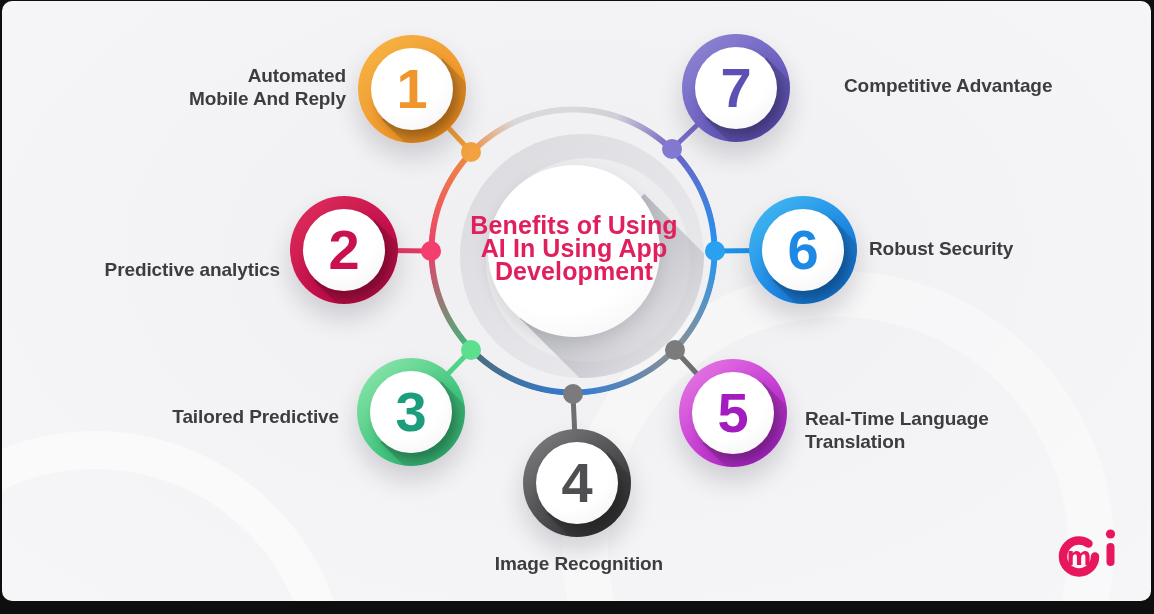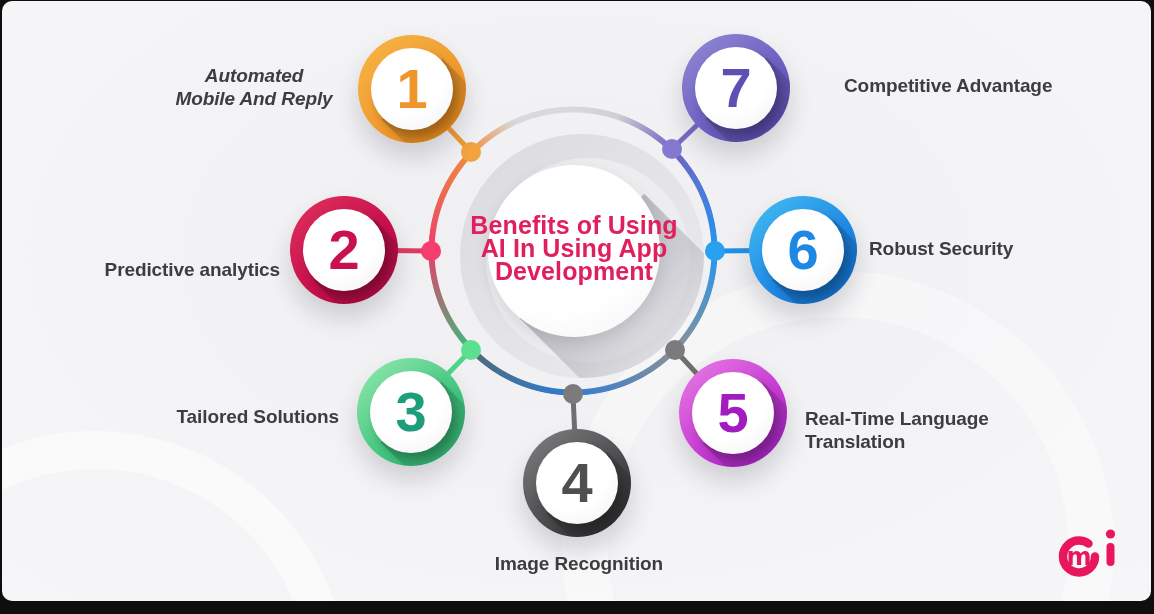--- a/index.html
+++ b/index.html
@@ -51,21 +51,21 @@
     box-shadow:5px 7px 10px rgba(0,0,0,.25);}
   .node .num{position:absolute;inset:0;display:flex;align-items:center;justify-content:center;
     font-size:56px;font-weight:bold;color:var(--cn);padding-bottom:2px;}
   .n1{left:356px;top:34px;}  .n2{left:288px;top:195px;}  .n3{left:355px;top:357px;}
   .n4{left:521px;top:428px;} .n5{left:677px;top:358px;}  .n6{left:747px;top:195px;}
   .n7{left:680px;top:33px;}
 
   
   .label{position:absolute;font-size:19px;line-height:23px;font-weight:bold;color:#3D3D3F;letter-spacing:-.1px;}
   .label span{display:block;}
-  .lbl1{left:152px;top:63px;width:200px;text-align:center;font-style:italic;}
+  .lbl1{left:144px;top:63px;width:200px;text-align:right;}
   .lbl2{left:78px;top:241px;width:200px;text-align:right;margin-top:16px;}
   .lbl3{left:137px;top:404px;width:200px;text-align:right;}
   .lbl4{left:427px;top:551px;width:300px;text-align:center;}
   .lbl5{left:803px;top:406px;width:240px;}
   .lbl6{left:867px;top:236px;width:240px;}
   .lbl7{left:805px;top:73px;width:260px;}
 
   .logo{position:absolute;left:1056px;top:527px;}
 </style>
 </head>
@@ -159,21 +159,21 @@
     </div>
 
     <div class="label lbl1" style="color: rgb(61, 61, 63);">
       <span>Automated</span>
       <span>Mobile And Reply</span>
     </div>
     <div class="label lbl2" style="color: rgb(61, 61, 63);">
       <span>Predictive analytics</span>
     </div>
     <div class="label lbl3" style="color: rgb(61, 61, 63);">
-      <span>Tailored Solutions</span>
+      <span>Tailored Predictive</span>
     </div>
     <div class="label lbl4" style="color: rgb(61, 61, 63);">
       <span>Image Recognition</span>
     </div>
     <div class="label lbl5" style="color: rgb(61, 61, 63);">
       <span>Real-Time Language</span>
       <span>Translation</span>
     </div>
     <div class="label lbl6" style="color: rgb(61, 61, 63);">
       <span>Robust Security</span>

